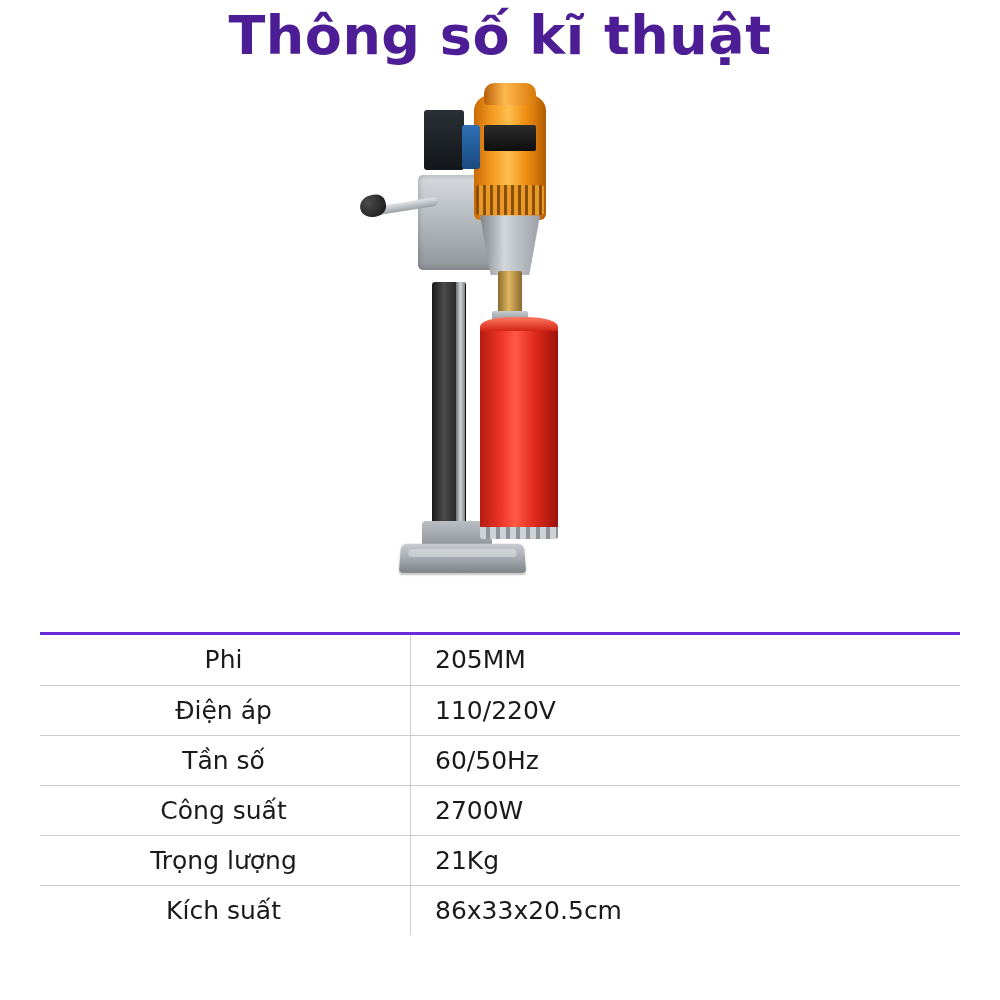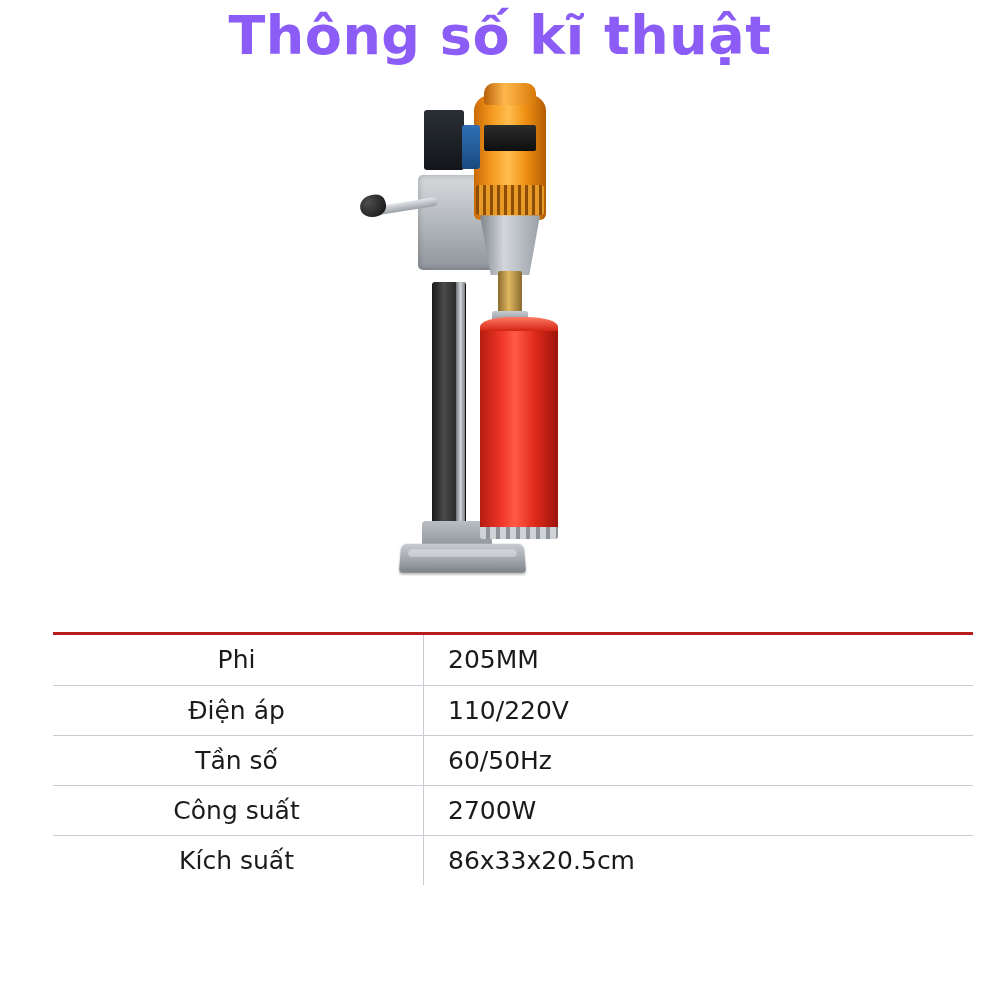--- a/index.html
+++ b/index.html
@@ -15,21 +15,21 @@
   }
   .page {
     position: relative;
     width: 1000px;
     height: 1000px;
   }
 
   
   .title {
     text-align: center;
-    color: #8b5cf6;
+    color: #4c1d95;
     font-size: 54px;
     font-weight: bold;
     letter-spacing: 0.5px;
     padding-top: 6px;
     line-height: 1.1;
     font-family: "DejaVu Sans", sans-serif;
   }
 
   
   .product-area {
@@ -242,24 +242,24 @@
     top: 462px;
     width: 78px;
     height: 12px;
     background: repeating-linear-gradient(90deg,#cfd3d7 0 6px, #8e9399 6px 10px);
     border-radius: 0 0 3px 3px;
   }
 
   
   .table-wrap {
     position: absolute;
-    left: 53px;
+    left: 40px;
     top: 632px;
     width: 920px;
-    border-top: 3px solid #b91c1c;
+    border-top: 3px solid #6d28d9;
   }
   table.specs {
     width: 100%;
     border-collapse: collapse;
     font-family: "DejaVu Sans", sans-serif;
   }
   table.specs tr {
     height: 50px;
   }
   table.specs td {
@@ -329,20 +329,24 @@
         </tr>
         <tr>
           <td class="label">Tần số</td>
           <td class="value">60/50Hz</td>
         </tr>
         <tr>
           <td class="label">Công suất</td>
           <td class="value">2700W</td>
         </tr>
         <tr>
+          <td class="label">Trọng lượng</td>
+          <td class="value">21Kg</td>
+        </tr>
+        <tr>
           <td class="label">Kích suất</td>
           <td class="value">86x33x20.5cm</td>
         </tr>
       </tbody>
     </table>
   </div>
 
 </div>
 
 </body></html>

